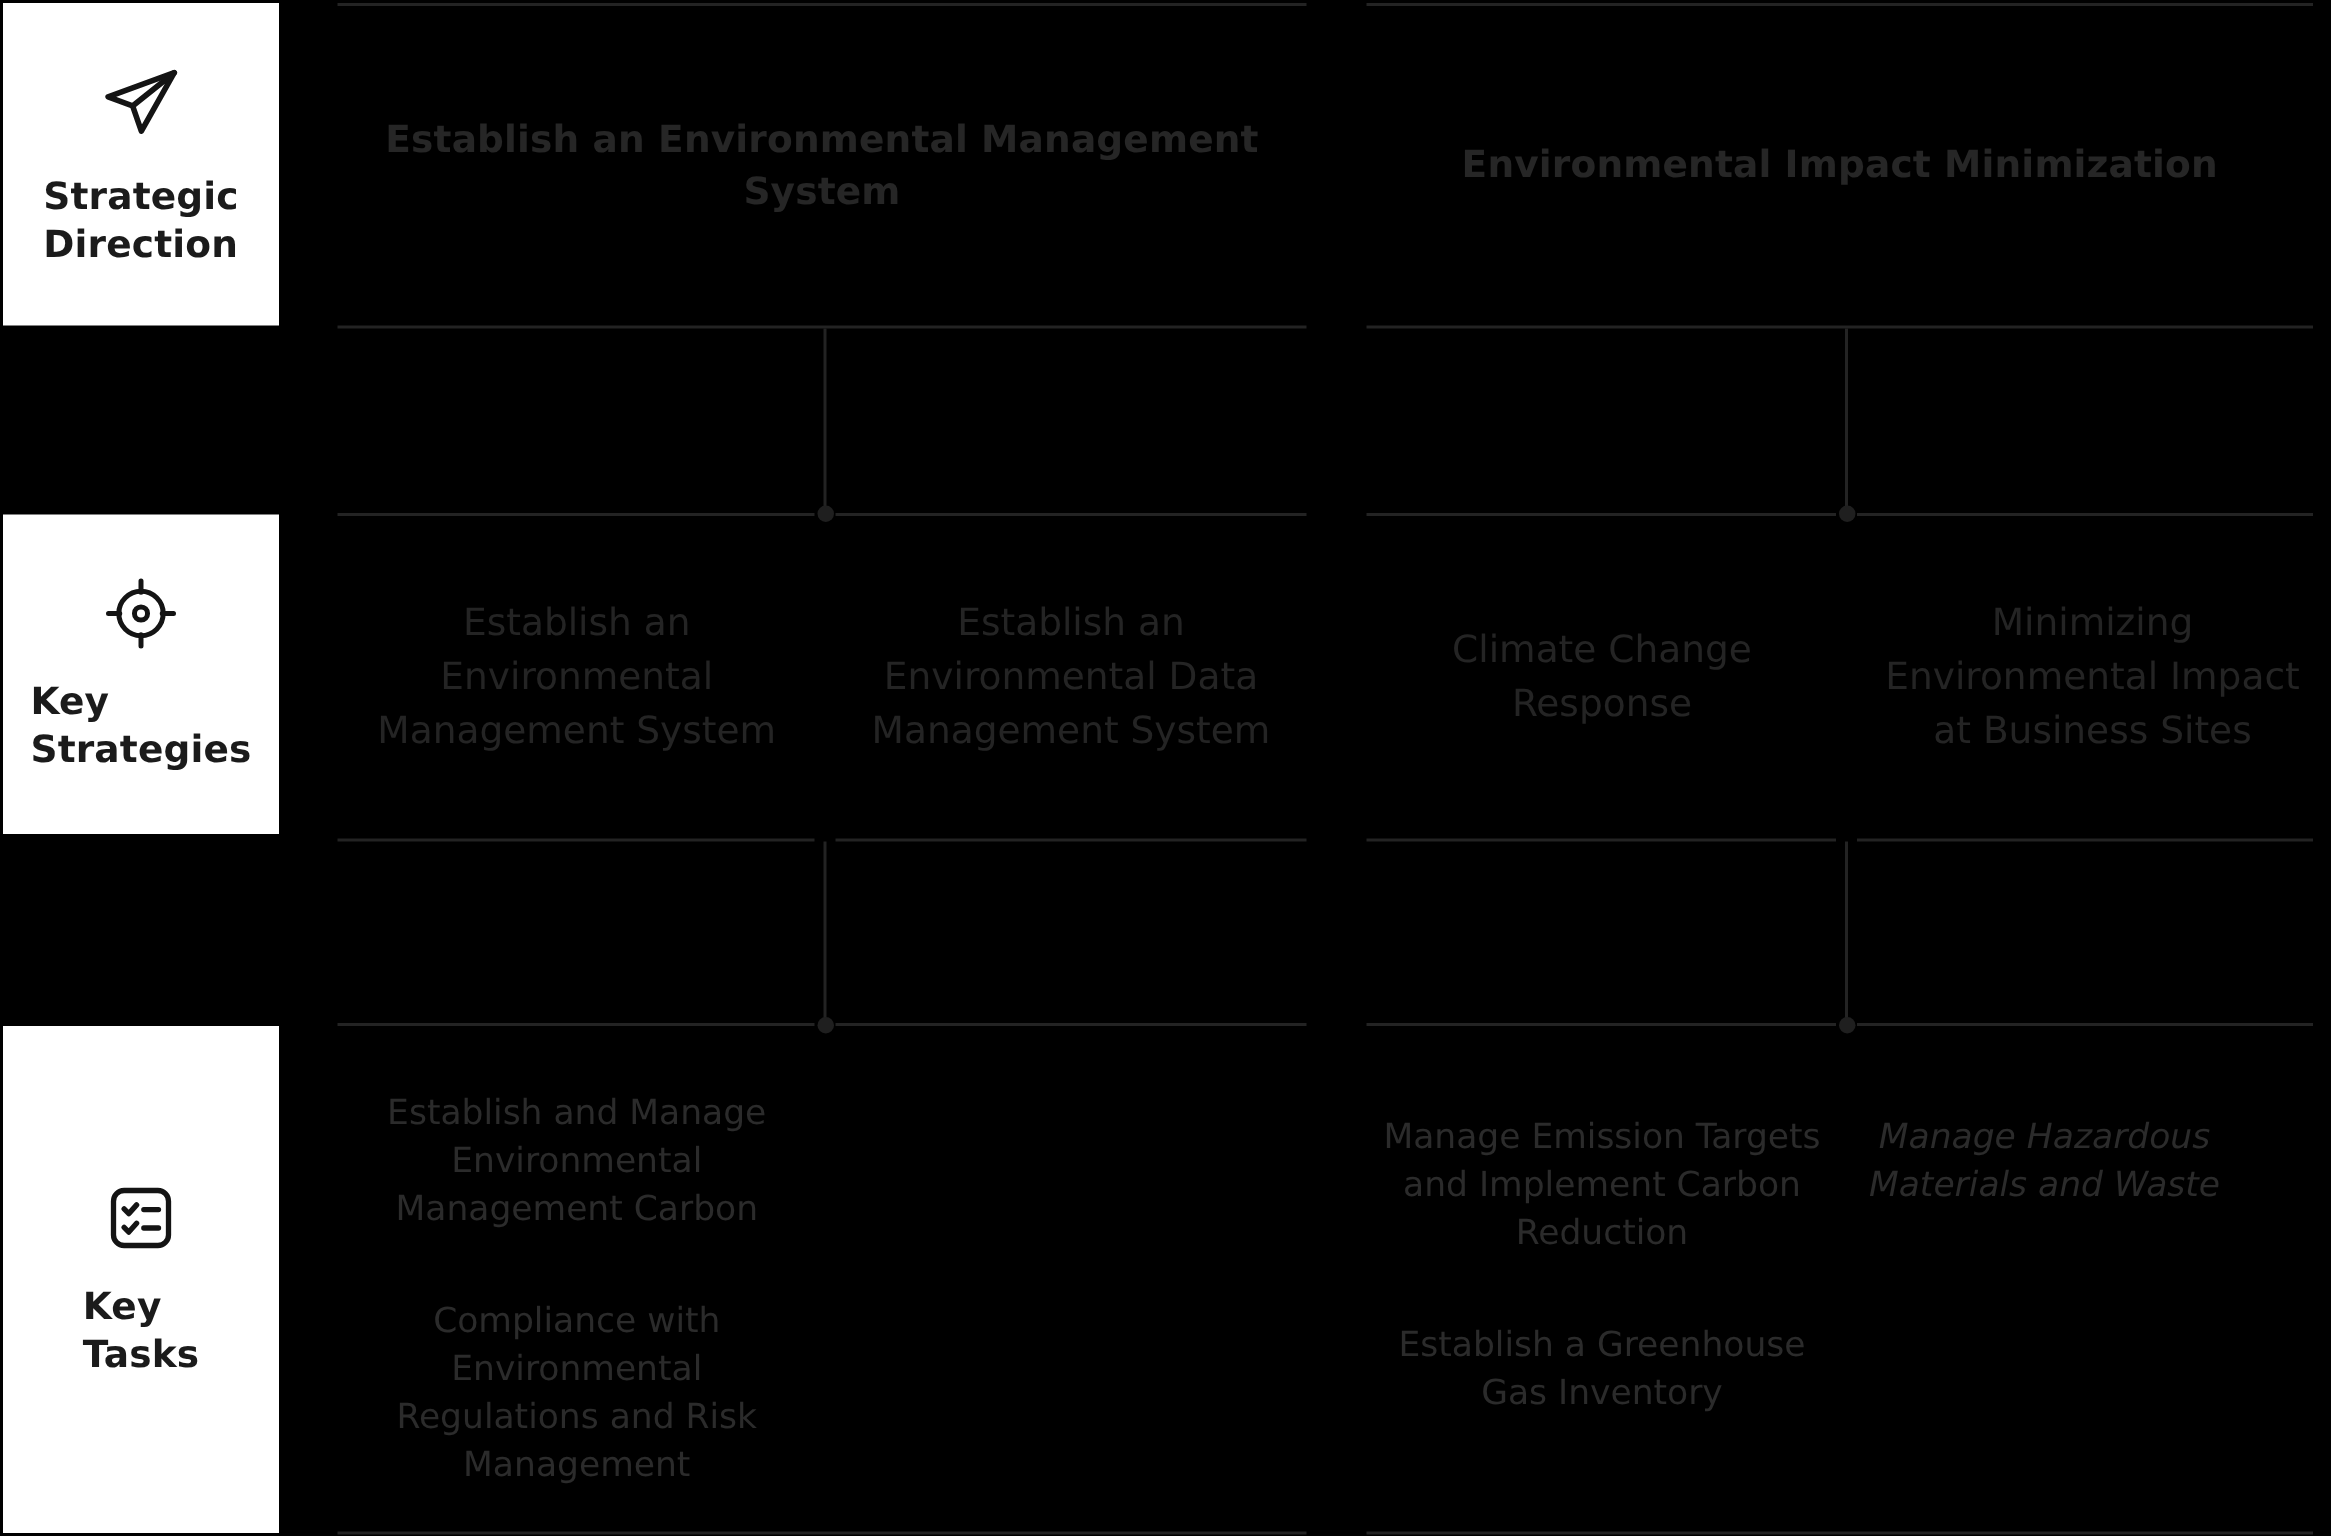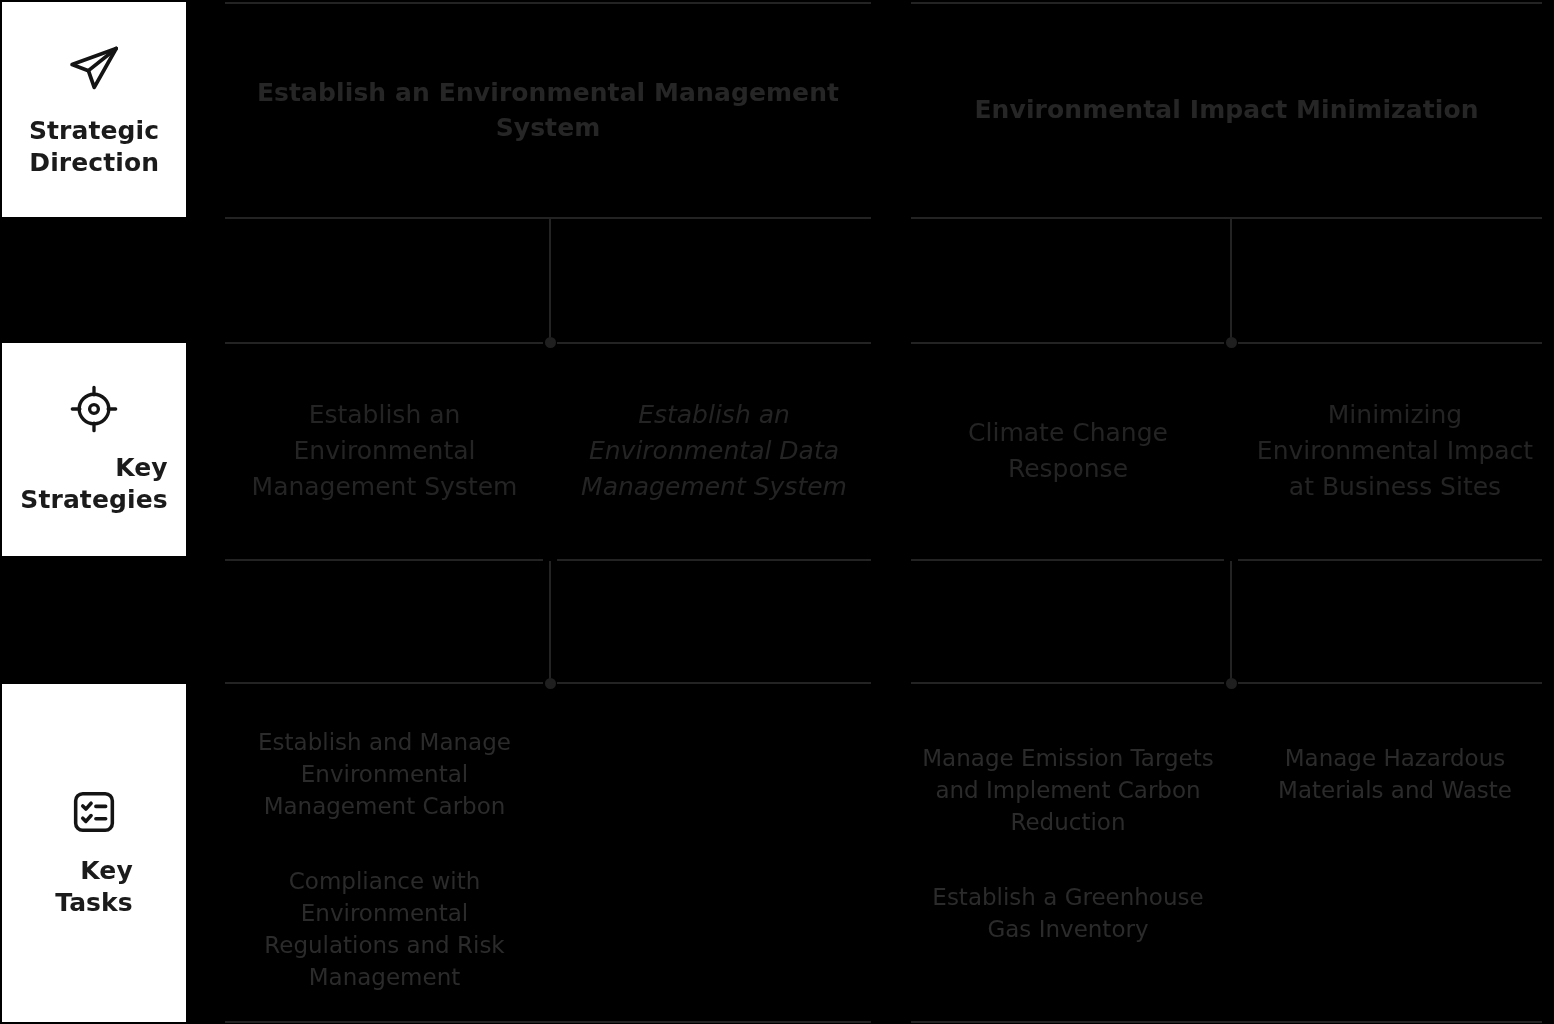--- a/index.html
+++ b/index.html
@@ -32,21 +32,21 @@
   .rail-icon {
     display: block;
     line-height: 0;
     margin-bottom: 18px;
   }
   .rail-label {
     color: #1b1b1b;
     font-weight: 700;
     font-size: 25px;
     line-height: 1.28;
-    text-align: right;
+    text-align: left;
     letter-spacing: 0.1px;
   }
 
   #panel-strategic { top: 2px;   height: 215px; }
   #panel-strategies{ top: 343px; height: 213px; }
   #panel-tasks     { top: 684px; height: 338px; }
 
   
   .hline {
     position: absolute;
@@ -181,38 +181,38 @@
   <div class="cell" style="left:225px; top:6px; width:646px; height:208px;">
     <div class="sd-title">Establish an Environmental Management System</div>
   </div>
   <div class="cell" style="left:911px; top:6px; width:631px; height:208px;">
     <div class="sd-title">Environmental Impact Minimization</div>
   </div>
 
   <div class="cell" style="left:233px; top:346px; width:303px; height:210px;">
     <div class="ks-title">Establish an Environmental Management System</div>
   </div>
-  <div class="cell" style="left:564px; top:346px; width:300px; height:210px;font-style:italic;">
+  <div class="cell" style="left:564px; top:346px; width:300px; height:210px;">
     <div class="ks-title">Establish an Environmental Data Management System</div>
   </div>
   <div class="cell" style="left:1248px; top:346px; width:294px; height:210px;">
     <div class="ks-title">Minimizing Environmental Impact at Business Sites</div>
   </div>
   <div class="cell" style="left:918px; top:346px; width:300px; height:210px;">
     <div class="ks-title">Climate Change Response</div>
   </div>
 
   <div class="task-group" style="left:233px; top:726px; width:303px;">
     <div class="task-item">Establish and Manage Environmental Management Carbon</div>
     <div class="task-item">Compliance with Environmental Regulations and Risk Management</div>
   </div>
 
 
   <div class="task-group" style="left:918px; top:742px; width:300px;">
     <div class="task-item">Manage Emission Targets and Implement Carbon Reduction</div>
     <div class="task-item">Establish a Greenhouse Gas Inventory</div>
   </div>
 
-  <div class="task-group" style="left:1248px; top:742px; width:294px;">
+  <div class="task-group" style="left:1216px; top:742px; width:294px;font-style:italic;">
     <div class="task-item">Manage Hazardous Materials and Waste</div>
   </div>
 
 </div>
 
 </body></html>

